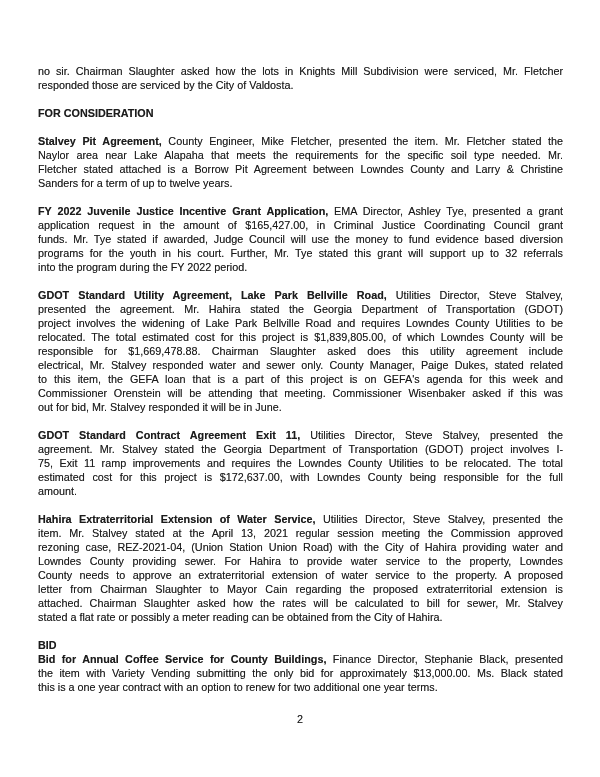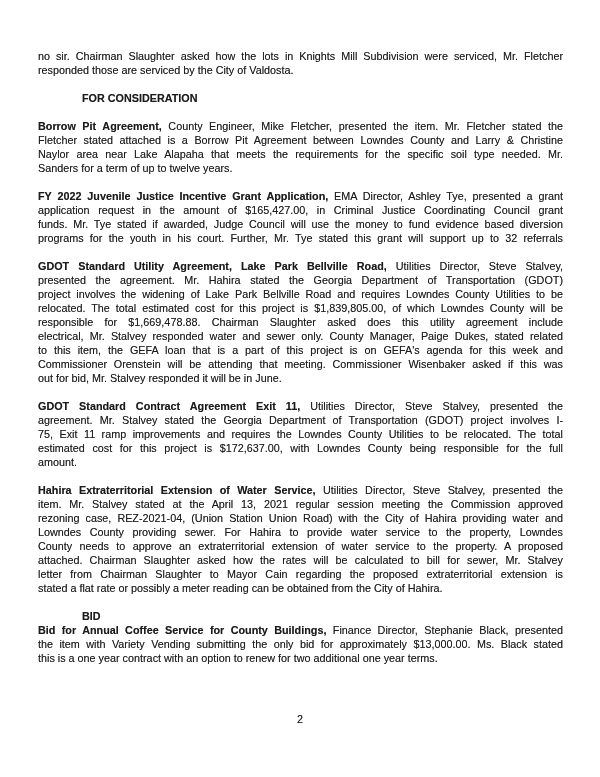--- a/index.html
+++ b/index.html
@@ -6,36 +6,36 @@
   body {
     width: 600px; height: 777px;
     background: #ffffff;
     font-family: "Liberation Sans", sans-serif;
     color: #1c1c1c;
     position: relative;
     overflow: hidden;
   }
   .doc {
     position: absolute;
-    left: 38px; top: 49px;
+    left: 38px; top: 64px;
     width: 525px;
     font-size: 10.8px;
     line-height: 14px;
     text-shadow: 0 0 0.3px rgba(40,40,40,0.55); 
   }
   .para { margin: 0 0 14px 0; }
   .para.tight { margin-bottom: 0; }
   .line {
     text-align: justify;
     text-align-last: justify;
     white-space: nowrap;
     overflow: hidden;
   }
   .line.last { text-align-last: left; }
-  .heading .line { font-weight: bold; margin-left: 44px; }
+  .heading .line { font-weight: bold; }
   b { font-weight: bold; }
   .page-number {
     position: absolute;
     top: 712px; left: 0;
     width: 600px;
     text-align: center;
     font-size: 10.8px;
     line-height: 14px;
     text-shadow: 0 0 0.3px rgba(40,40,40,0.55);
   }
@@ -45,30 +45,31 @@
 
 <div class="doc">
     <div class="para">
       <div class="line">no sir.  Chairman Slaughter asked how the lots in Knights Mill Subdivision were serviced, Mr. Fletcher</div>
       <div class="line last">responded those are serviced by the City of Valdosta.</div>
     </div>
     <div class="para heading">
       <div class="line last"><b>FOR CONSIDERATION</b></div>
     </div>
     <div class="para">
-      <div class="line"><b>Borrow Pit Agreement,</b> County Engineer, Mike Fletcher, presented the item.  Mr. Fletcher stated the</div>
+      <div class="line"><b>Stalvey Pit Agreement,</b> County Engineer, Mike Fletcher, presented the item.  Mr. Fletcher stated the</div>
+      <div class="line">Naylor area near Lake Alapaha that meets the requirements for the specific soil type needed.  Mr.</div>
       <div class="line">Fletcher stated attached is a Borrow Pit Agreement between Lowndes County and Larry &amp; Christine</div>
-      <div class="line">Naylor area near Lake Alapaha that meets the requirements for the specific soil type needed.  Mr.</div>
       <div class="line last">Sanders for a term of up to twelve years.</div>
     </div>
     <div class="para">
       <div class="line"><b>FY 2022 Juvenile Justice Incentive Grant Application,</b> EMA Director, Ashley Tye, presented a grant</div>
       <div class="line">application request in the amount of $165,427.00, in Criminal Justice Coordinating Council grant</div>
       <div class="line">funds.  Mr. Tye stated if awarded, Judge Council will use the money to fund evidence based diversion</div>
       <div class="line">programs for the youth in his court.  Further, Mr. Tye stated this grant will support up to 32 referrals</div>
+      <div class="line last">into the program during the FY 2022 period.</div>
     </div>
     <div class="para">
       <div class="line"><b>GDOT Standard Utility Agreement, Lake Park Bellville Road,</b> Utilities Director, Steve Stalvey,</div>
       <div class="line">presented the agreement.  Mr. Hahira stated the Georgia Department of Transportation (GDOT)</div>
       <div class="line">project involves the widening of Lake Park Bellville Road and requires Lowndes County Utilities to be</div>
       <div class="line">relocated.  The total estimated cost for this project is $1,839,805.00, of which Lowndes County will be</div>
       <div class="line">responsible for $1,669,478.88.  Chairman Slaughter asked does this utility agreement include</div>
       <div class="line">electrical, Mr. Stalvey responded water and sewer only.  County Manager, Paige Dukes, stated related</div>
       <div class="line">to this item, the GEFA loan that is a part of this project is on GEFA's agenda for this week and</div>
       <div class="line">Commissioner Orenstein will be attending that meeting.  Commissioner Wisenbaker asked if this was</div>
@@ -80,22 +81,22 @@
       <div class="line">75, Exit 11 ramp improvements and requires the Lowndes County Utilities to be relocated.  The total</div>
       <div class="line">estimated cost for this project is $172,637.00, with Lowndes County being responsible for the full</div>
       <div class="line last">amount.</div>
     </div>
     <div class="para">
       <div class="line"><b>Hahira Extraterritorial Extension of Water Service,</b> Utilities Director, Steve Stalvey, presented the</div>
       <div class="line">item.  Mr. Stalvey stated at the April 13, 2021 regular session meeting the Commission approved</div>
       <div class="line">rezoning case, REZ-2021-04, (Union Station Union Road) with the City of Hahira providing water and</div>
       <div class="line">Lowndes County providing sewer.  For Hahira to provide water service to the property, Lowndes</div>
       <div class="line">County needs to approve an extraterritorial extension of water service to the property.  A proposed</div>
+      <div class="line">letter from Chairman Slaughter to Mayor Cain regarding the proposed extraterritorial extension is</div>
       <div class="line">attached.  Chairman Slaughter asked how the rates will be calculated to bill for sewer, Mr. Stalvey</div>
-      <div class="line">letter from Chairman Slaughter to Mayor Cain regarding the proposed extraterritorial extension is</div>
       <div class="line last">stated a flat rate or possibly a meter reading can be obtained from the City of Hahira.</div>
     </div>
     <div class="para heading tight">
       <div class="line last"><b>BID</b></div>
     </div>
     <div class="para">
       <div class="line"><b>Bid for Annual Coffee Service for County Buildings,</b> Finance Director, Stephanie Black, presented</div>
       <div class="line">the item with Variety Vending submitting the only bid for approximately $13,000.00.  Ms. Black stated</div>
       <div class="line last">this is a one year contract with an option to renew for two additional one year terms.</div>
     </div>

